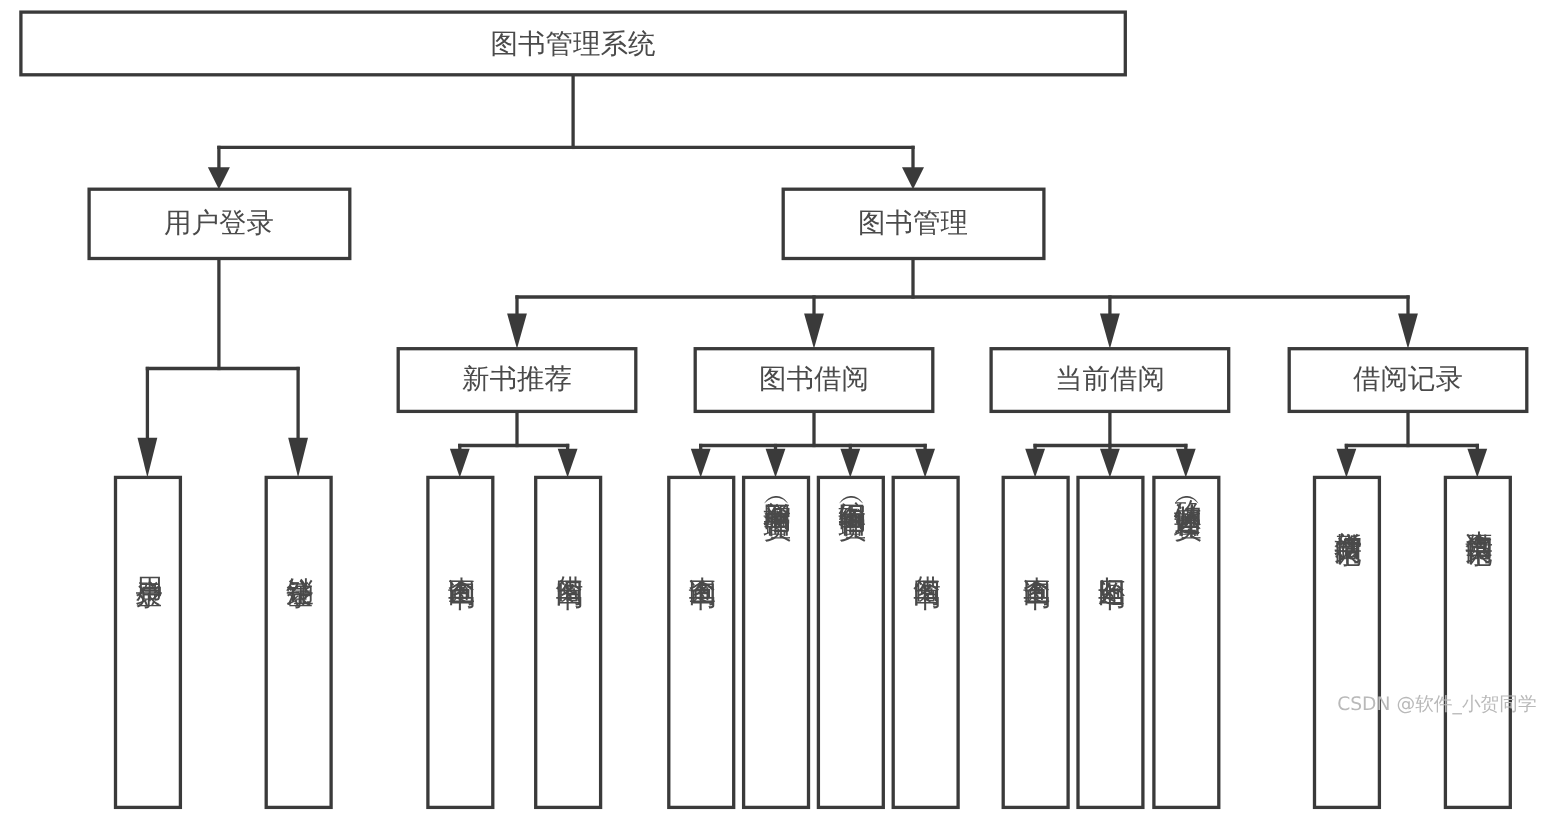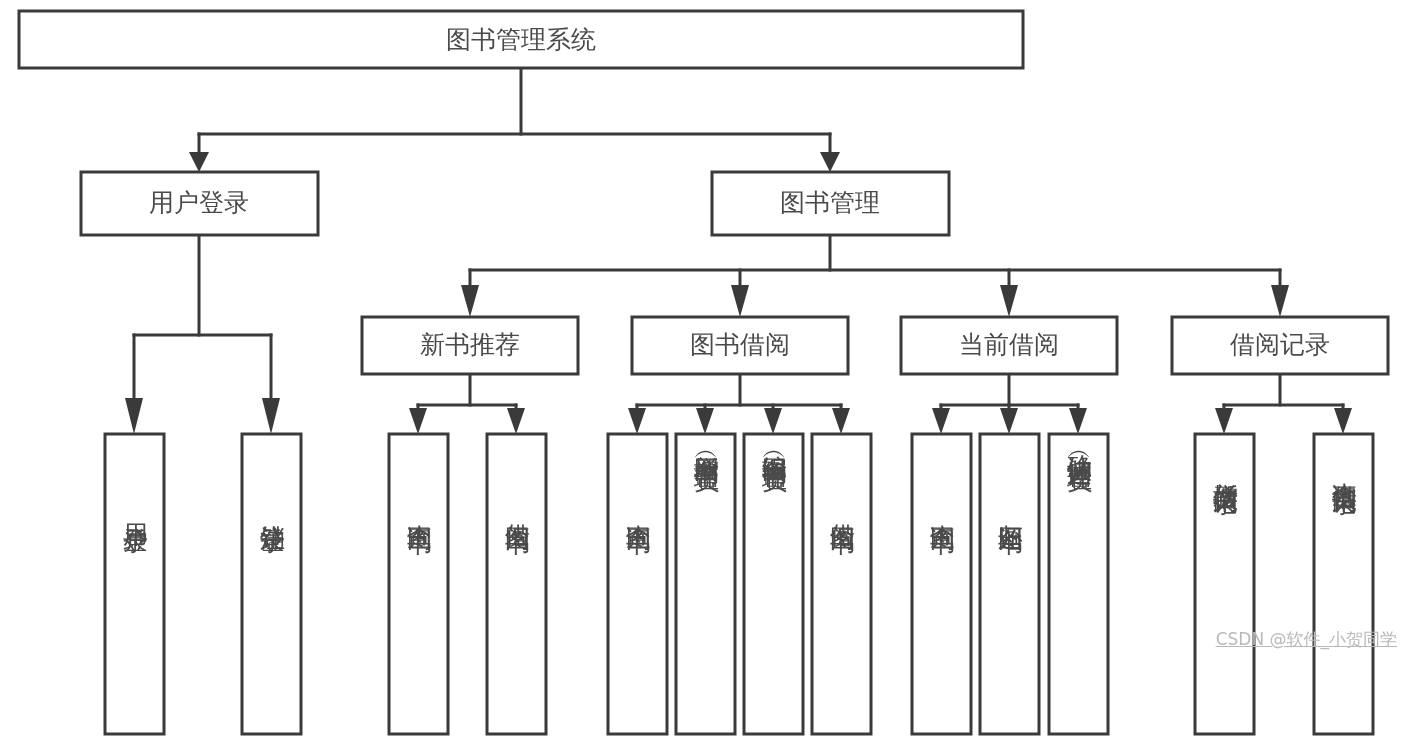--- a/index.html
+++ b/index.html
@@ -8,21 +8,21 @@
   #diagram-root{position:relative;width:1405px;height:655px;background:#fff;}
   svg.diagram{position:absolute;left:0;top:0;width:1405px;height:747px;}
   .node-rect{fill:#ffffff;stroke:#3a3a3a;stroke-width:3;}
   .connector{stroke:#3a3a3a;stroke-width:3;fill:none;stroke-linecap:square;}
   .arrow-head{fill:#3a3a3a;stroke:none;}
   .node-label{fill:#4a4a4a;font-family:"DejaVu Sans","Liberation Sans",sans-serif;
               text-anchor:middle;dominant-baseline:middle;}
   .lbl-h{font-size:25px;}
   .lbl-v{font-size:25px;writing-mode:vertical-rl;text-orientation:upright;letter-spacing:2px;}
   .watermark{position:absolute;right:8px;bottom:4px;font-size:17px;color:#b9b9b9;
-             font-family:"DejaVu Sans","Liberation Sans",sans-serif;white-space:nowrap;text-decoration:underline;}
+             font-family:"DejaVu Sans","Liberation Sans",sans-serif;white-space:nowrap;}
 </style>
 </head>
 <body>
 
 <div id="diagram-root">
 
   <svg class="diagram" viewBox="0 0 1405 747">
 
     <path class="connector" d="M 521 69 L 521 134"></path>
     <path class="connector" d="M 199 134 L 830 134"></path>

